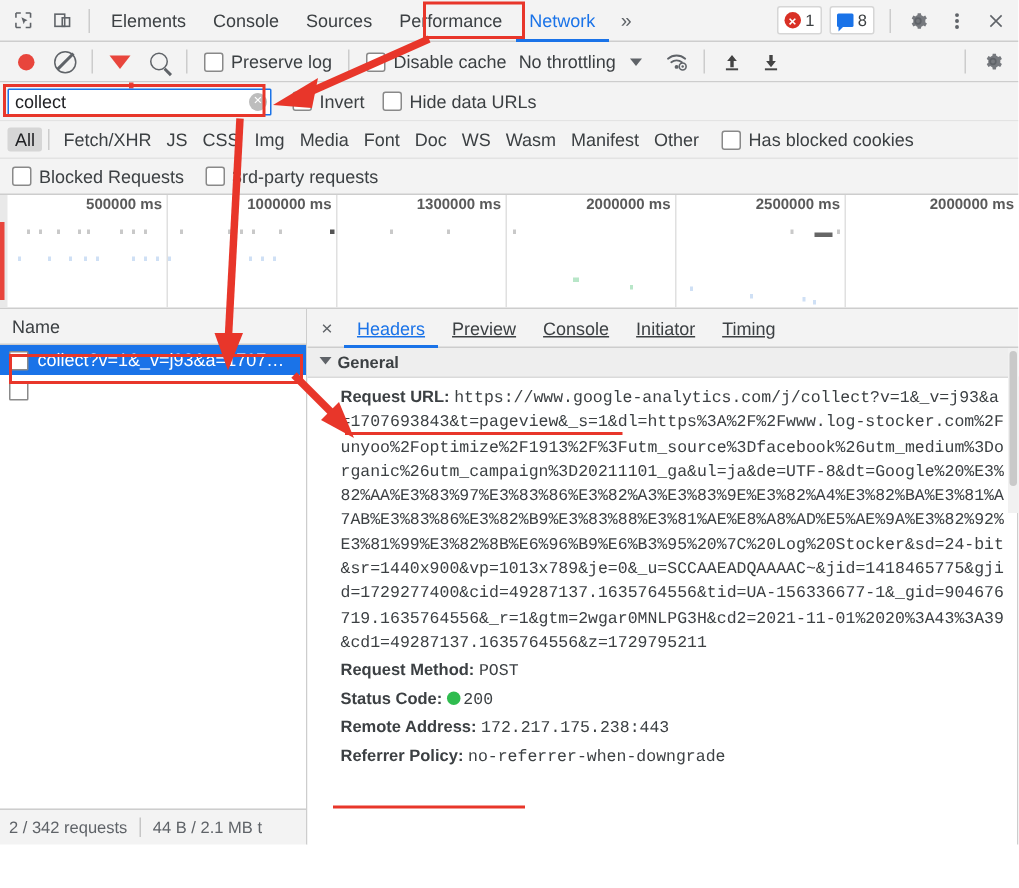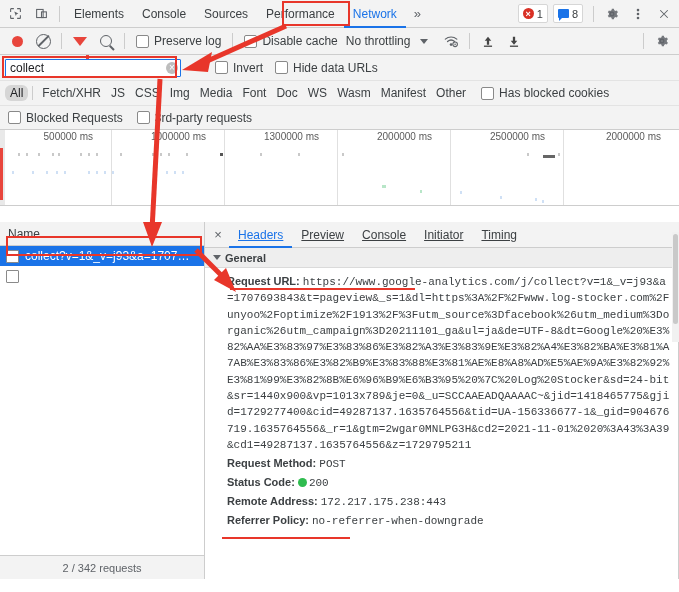--- a/index.html
+++ b/index.html
@@ -82,66 +82,66 @@
     position:absolute;right:3px;top:3px;width:12px;height:12px;border-radius:50%;
     background:#bdbdbd;color:#fff;font-size:10px;line-height:12px;text-align:center;
   }
 
   
   .typerow{
     display:flex;align-items:center;height:25px;background:#f3f3f3;
     border-bottom:1px solid #e3e3e3;padding:0 5px;box-sizing:border-box;
   }
   .tf{padding:1px 5px;font-size:12px;color:#3c4043;border-radius:2px;white-space:nowrap;}
-  .tf.sel{background:#d6d6d6;color:#202124;border-radius:6px;}
+  .tf.sel{background:#d6d6d6;color:#202124;}
   .tsep{width:1px;height:14px;background:#ccc;margin:0 4px;}
 
   
   .blockrow{
     display:flex;align-items:center;height:24px;background:#f3f3f3;
     border-bottom:1px solid #cdcdcd;padding:0 8px;box-sizing:border-box;gap:14px;
   }
 
   
   .overview{position:relative;height:75px;background:#fff;border-bottom:1px solid #cdcdcd;overflow:hidden;}
   .ovtick{
     position:absolute;top:0;height:75px;border-right:1px solid #e0e0e0;
     box-sizing:border-box;
   }
   .ovtick span{
-    position:absolute;right:18px;top:1px;font-size:10px;color:#5a5a5a;white-space:nowrap;
+    position:absolute;right:3px;top:1px;font-size:10px;color:#5a5a5a;white-space:nowrap;font-weight:bold;
   }
   .ovleft{position:absolute;left:0;top:0;width:5px;height:75px;background:#e9e9e9;}
   .ovbar{position:absolute;left:0;top:18px;width:3px;height:52px;background:#e8453c;}
   .reqdot{position:absolute;width:2px;height:3px;background:#c9c9c9;}
   .reqdot.b{background:#cfe0f5;}
   .reqdot.g{background:#b8e6c8;}
   .reqdot.dk{background:#555;height:3px;}
 
   
-  .panes{display:flex;height:357px;margin-top:16px;}
+  .panes{display:flex;height:357px;}
   .leftpane{
     width:205px;flex:0 0 auto;border-right:1px solid #cdcdcd;display:flex;flex-direction:column;
     background:#fff;box-sizing:border-box;
   }
   .lhead{
     height:24px;line-height:24px;background:#f3f3f3;border-bottom:1px solid #cdcdcd;
     padding-left:8px;font-size:12px;color:#3c4043;box-sizing:border-box;
   }
   .rowlist{flex:1 1 auto;overflow:hidden;}
   .nrow{
     display:flex;align-items:center;gap:6px;height:20px;padding:0 4px 0 6px;
     font-size:12px;color:#202124;white-space:nowrap;overflow:hidden;box-sizing:border-box;
   }
   .nrow.sel{background:#1a73e8;color:#fff;}
   .rowcb{width:11px;height:11px;border:1px solid #8a8a8a;background:#fff;border-radius:1px;flex:0 0 auto;}
   .statusbar{
     height:24px;line-height:24px;background:#f3f3f3;border-top:1px solid #cdcdcd;
     display:flex;align-items:center;font-size:11px;color:#5f6368;padding:0 6px;box-sizing:border-box;
-    white-space:nowrap;overflow:hidden;flex-direction:column;
+    white-space:nowrap;overflow:hidden;
   }
   .ssep{width:1px;height:13px;background:#c6c6c6;margin:0 8px;}
 
   
   .rightpane{flex:1 1 auto;display:flex;flex-direction:column;min-width:0;background:#fff;}
   .dtabs{
     display:flex;align-items:center;height:26px;background:#f3f3f3;
     border-bottom:1px solid #cdcdcd;box-sizing:border-box;padding-left:2px;
   }
   .closex{width:22px;text-align:center;color:#5f6368;font-size:13px;}
@@ -292,21 +292,21 @@
           <path fill="#5f6368" d="M13.6 8c0-.3 0-.6-.1-.9l1.3-1-1.3-2.2-1.5.6c-.5-.4-1-.7-1.5-.9L10.2 2H7.8l-.3 1.6c-.6.2-1.1.5-1.5.9l-1.5-.6-1.3 2.2 1.3 1c0 .3-.1.6-.1.9s0 .6.1.9l-1.3 1 1.3 2.2 1.5-.6c.4.4 1 .7 1.5.9l.3 1.6h2.4l.3-1.6c.5-.2 1-.5 1.5-.9l1.5.6 1.3-2.2-1.3-1c.1-.3.1-.6.1-.9z" opacity=".85"></path>
         </svg>
     </div>
   </div>
 
   <div class="filterrow">
     <div class="searchwrap">
       <input class="searchbox" type="text" value="collect" style="">
       <span class="clearx">×</span>
     </div>
-    <label class="cbl" style="margin-left:34px">
+    <label class="cbl" style="margin-left:14px">
       <span class="cbx"></span>
       <span>Invert</span>
     </label>
     <label class="cbl">
       <span class="cbx"></span>
       <span>Hide data URLs</span>
     </label>
   </div>
 
   <div class="typerow">

